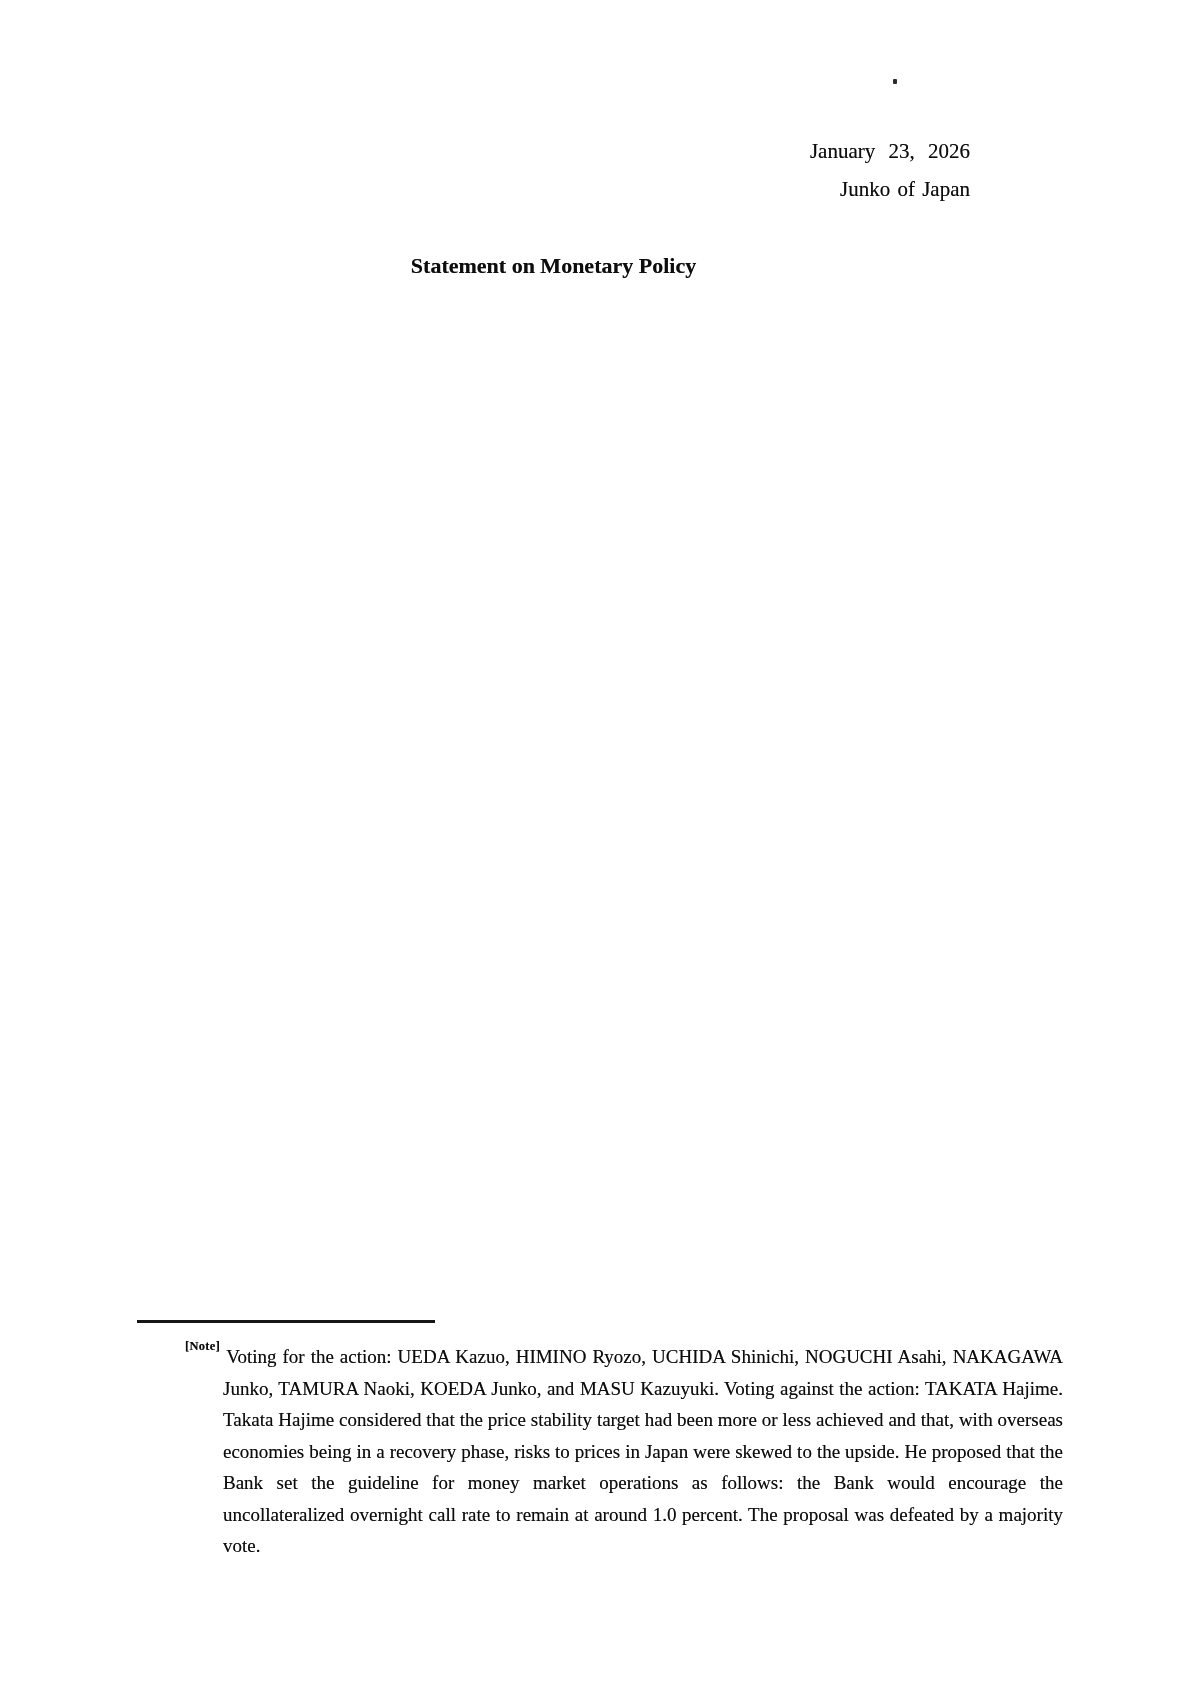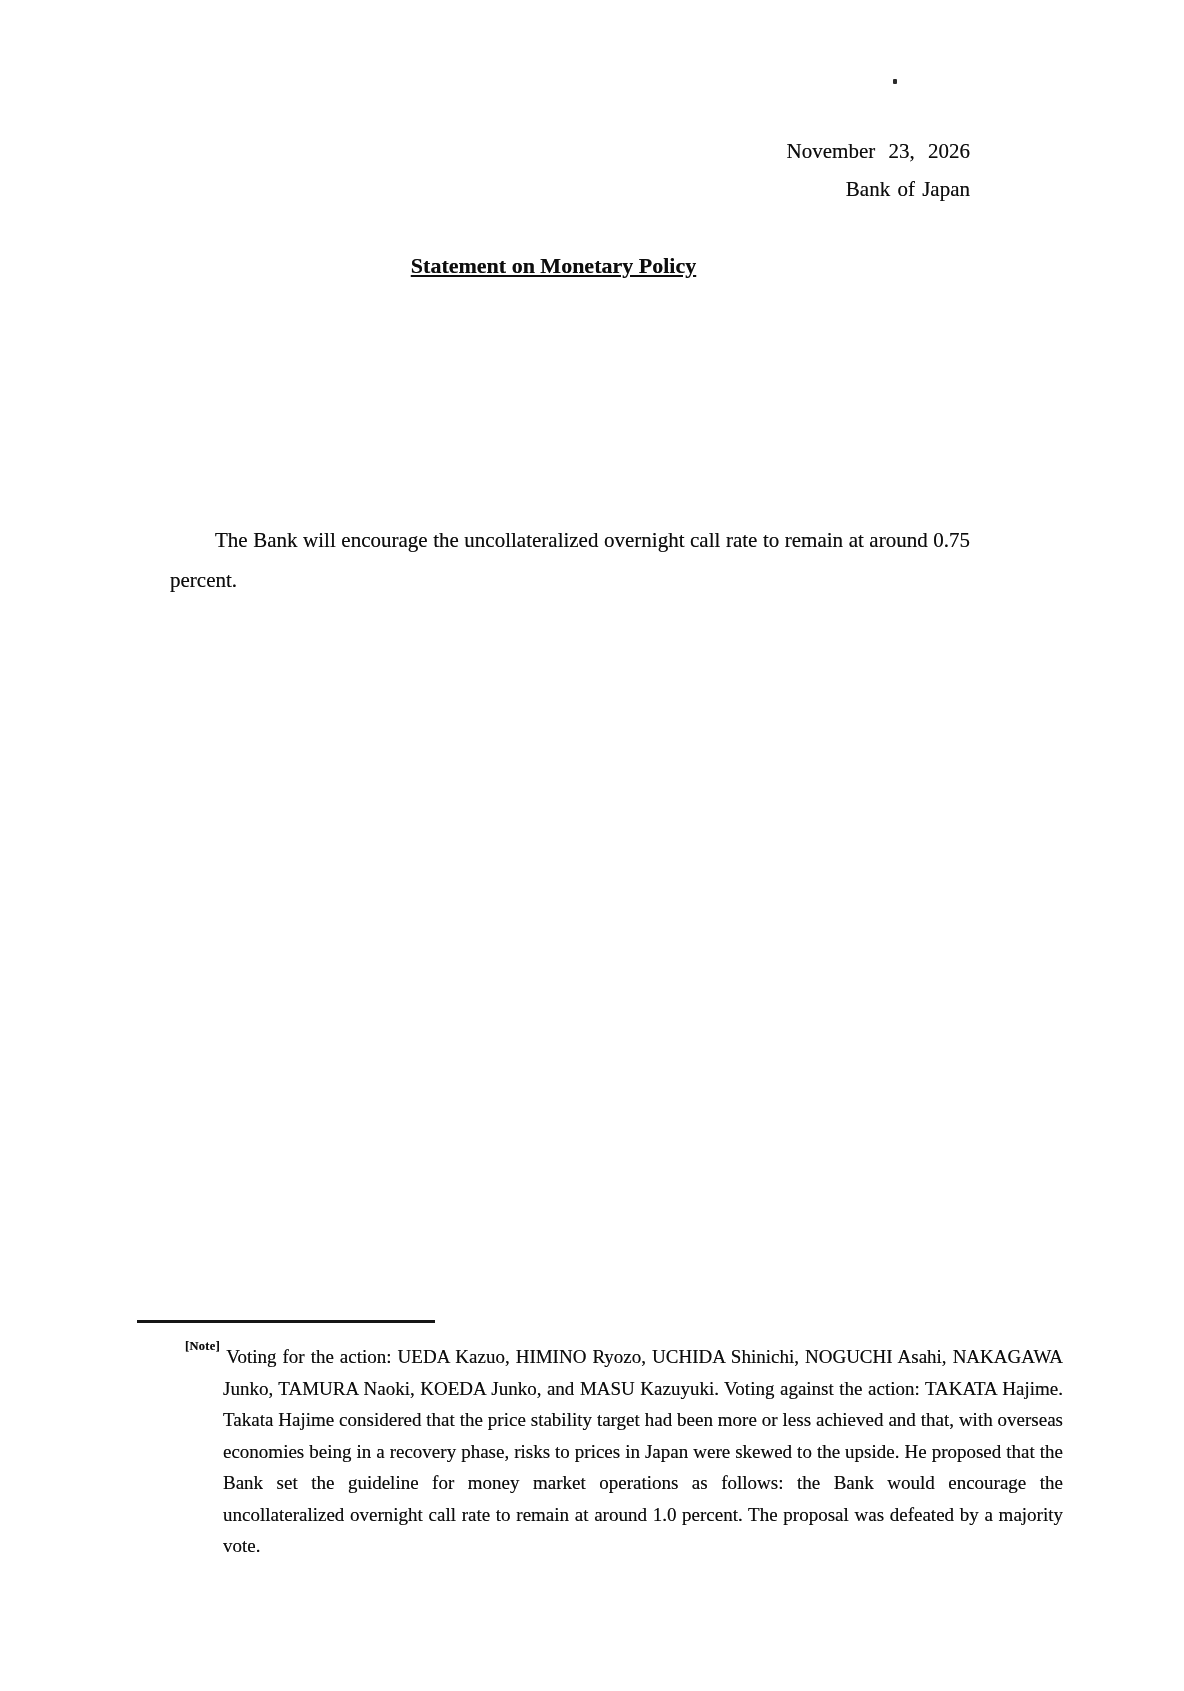--- a/index.html
+++ b/index.html
@@ -44,21 +44,20 @@
   .doc-title {
     position: absolute;
     top: 252px;
     left: 137px;
     width: 833px;
     margin: 0;
     text-align: center;
     font-size: 22px;
     font-weight: bold;
     line-height: 28px;
-    text-decoration: underline;
   }
   .para {
     position: absolute;
     margin: 0;
     font-size: 21px;
     line-height: 40px;
     text-align: justify;
   }
   .opening-para {
     top: 335px;
@@ -110,26 +109,25 @@
   }
 </style>
 </head>
 <body>
 
 <div class="page">
 
   <div class="scan-dot"></div>
 
   <div class="header-block">
-    <div class="header-date">November 23, 2026</div>
-    <div class="header-org">Bank of Japan</div>
+    <div class="header-date">January 23, 2026</div>
+    <div class="header-org">Junko of Japan</div>
   </div>
 
   <h1 class="doc-title">Statement on Monetary Policy</h1>
 
 
-  <p class="para guideline-para">The Bank will encourage the uncollateralized overnight call rate to remain at around 0.75 percent.</p>
 
   <div class="footnote-rule"></div>
 
   <div class="footnote"><sup class="footnote-marker">[Note]</sup><span>Voting for the action: UEDA Kazuo, HIMINO Ryozo, UCHIDA Shinichi, NOGUCHI Asahi, NAKAGAWA Junko, TAMURA Naoki, KOEDA Junko, and MASU Kazuyuki. Voting against the action: TAKATA Hajime. Takata Hajime considered that the price stability target had been more or less achieved and that, with overseas economies being in a recovery phase, risks to prices in Japan were skewed to the upside. He proposed that the Bank set the guideline for money market operations as follows: the Bank would encourage the uncollateralized overnight call rate to remain at around 1.0 percent. The proposal was defeated by a majority vote.</span></div>
 
 </div>
 
 </body></html>

